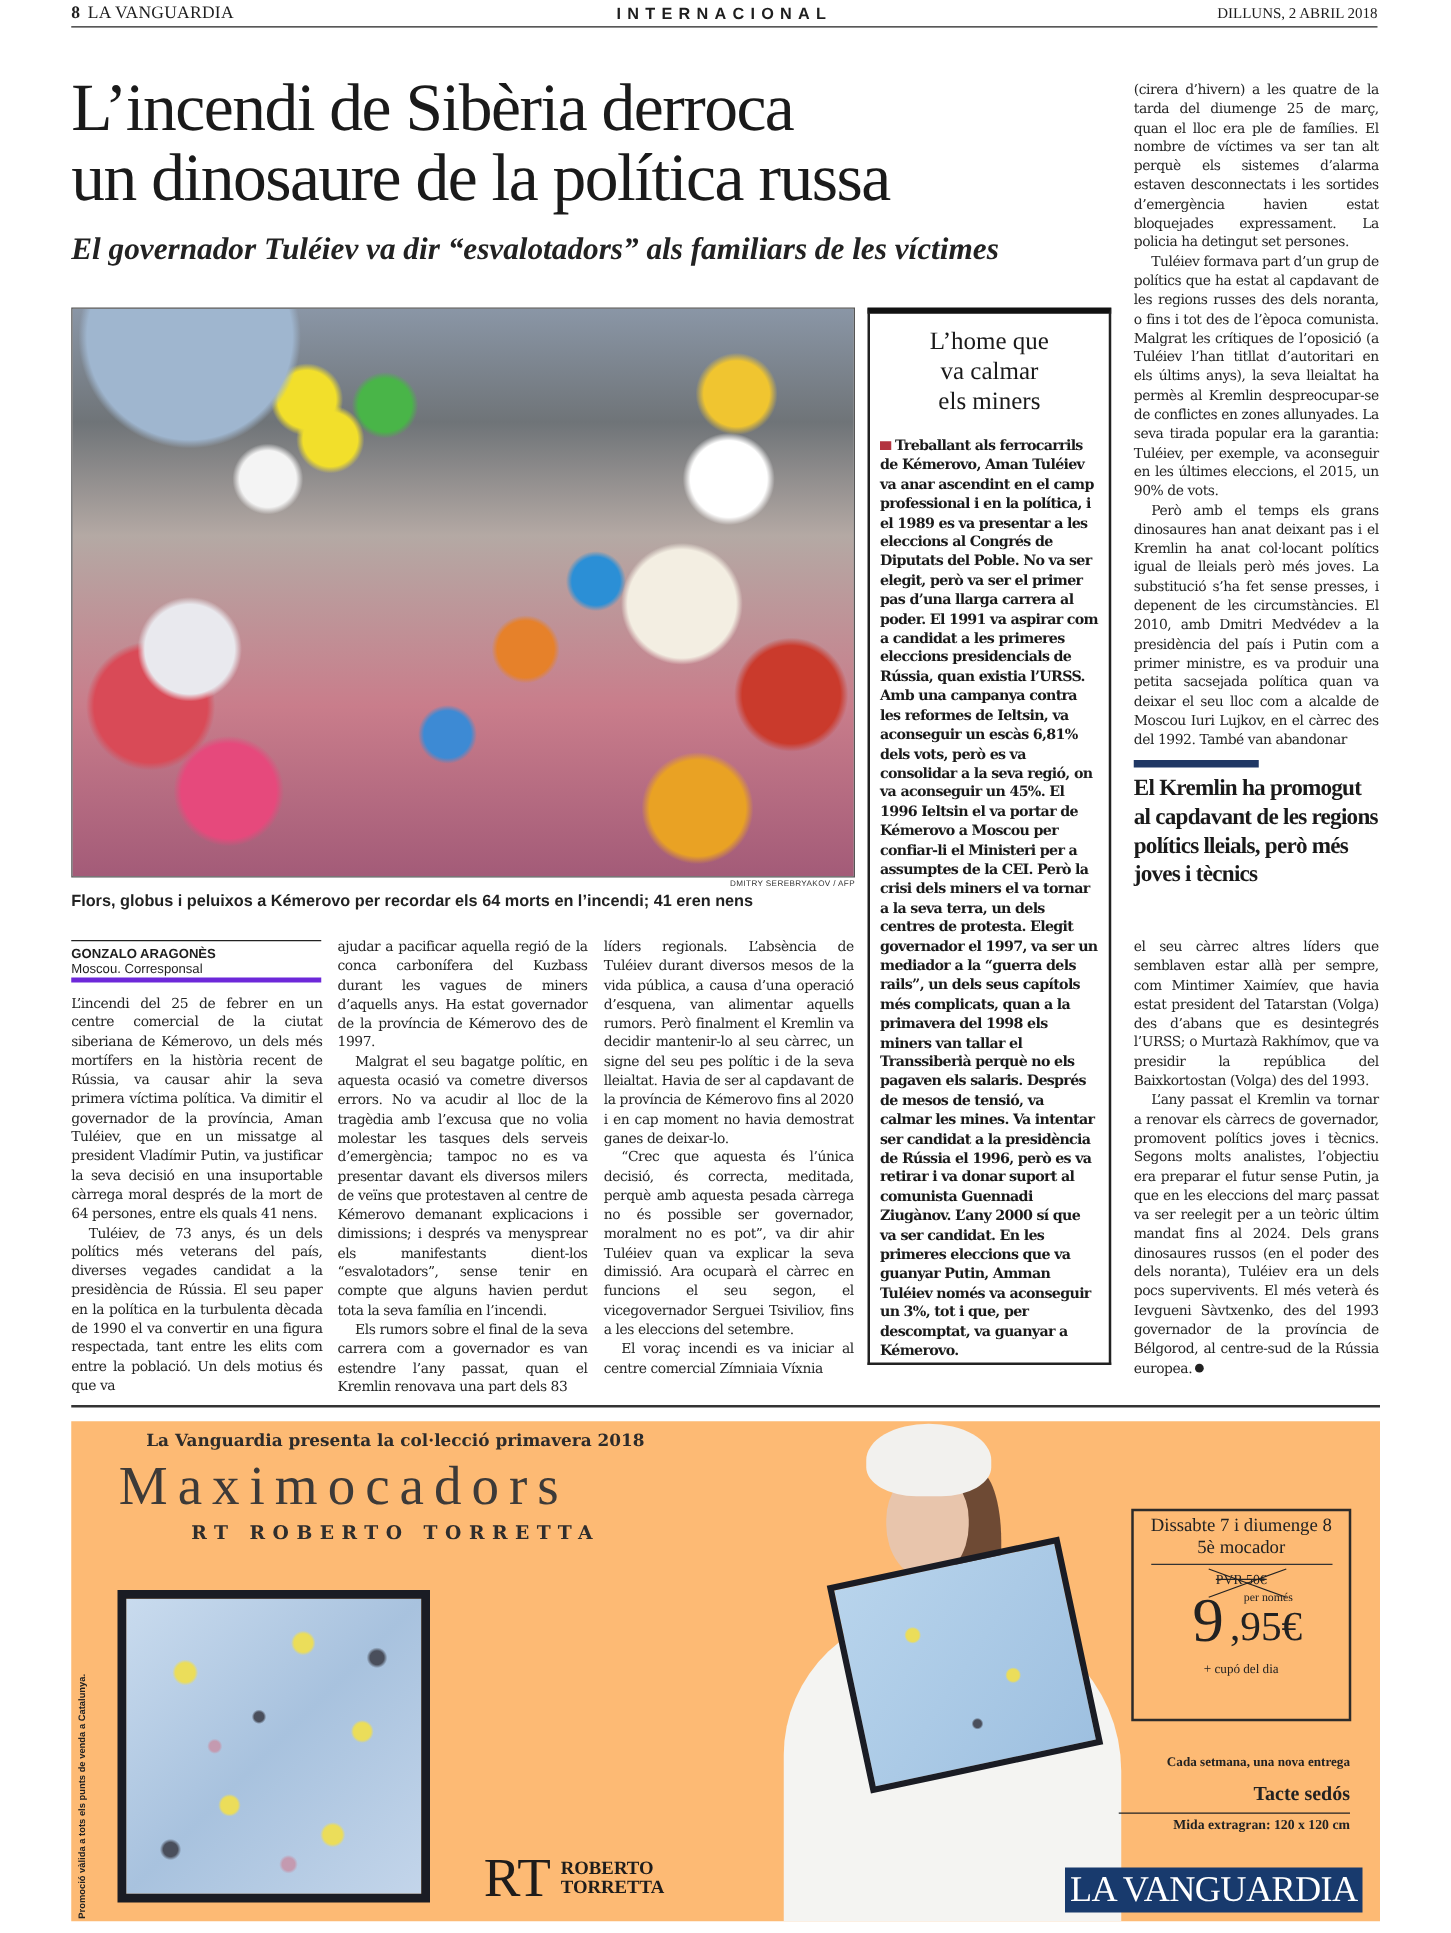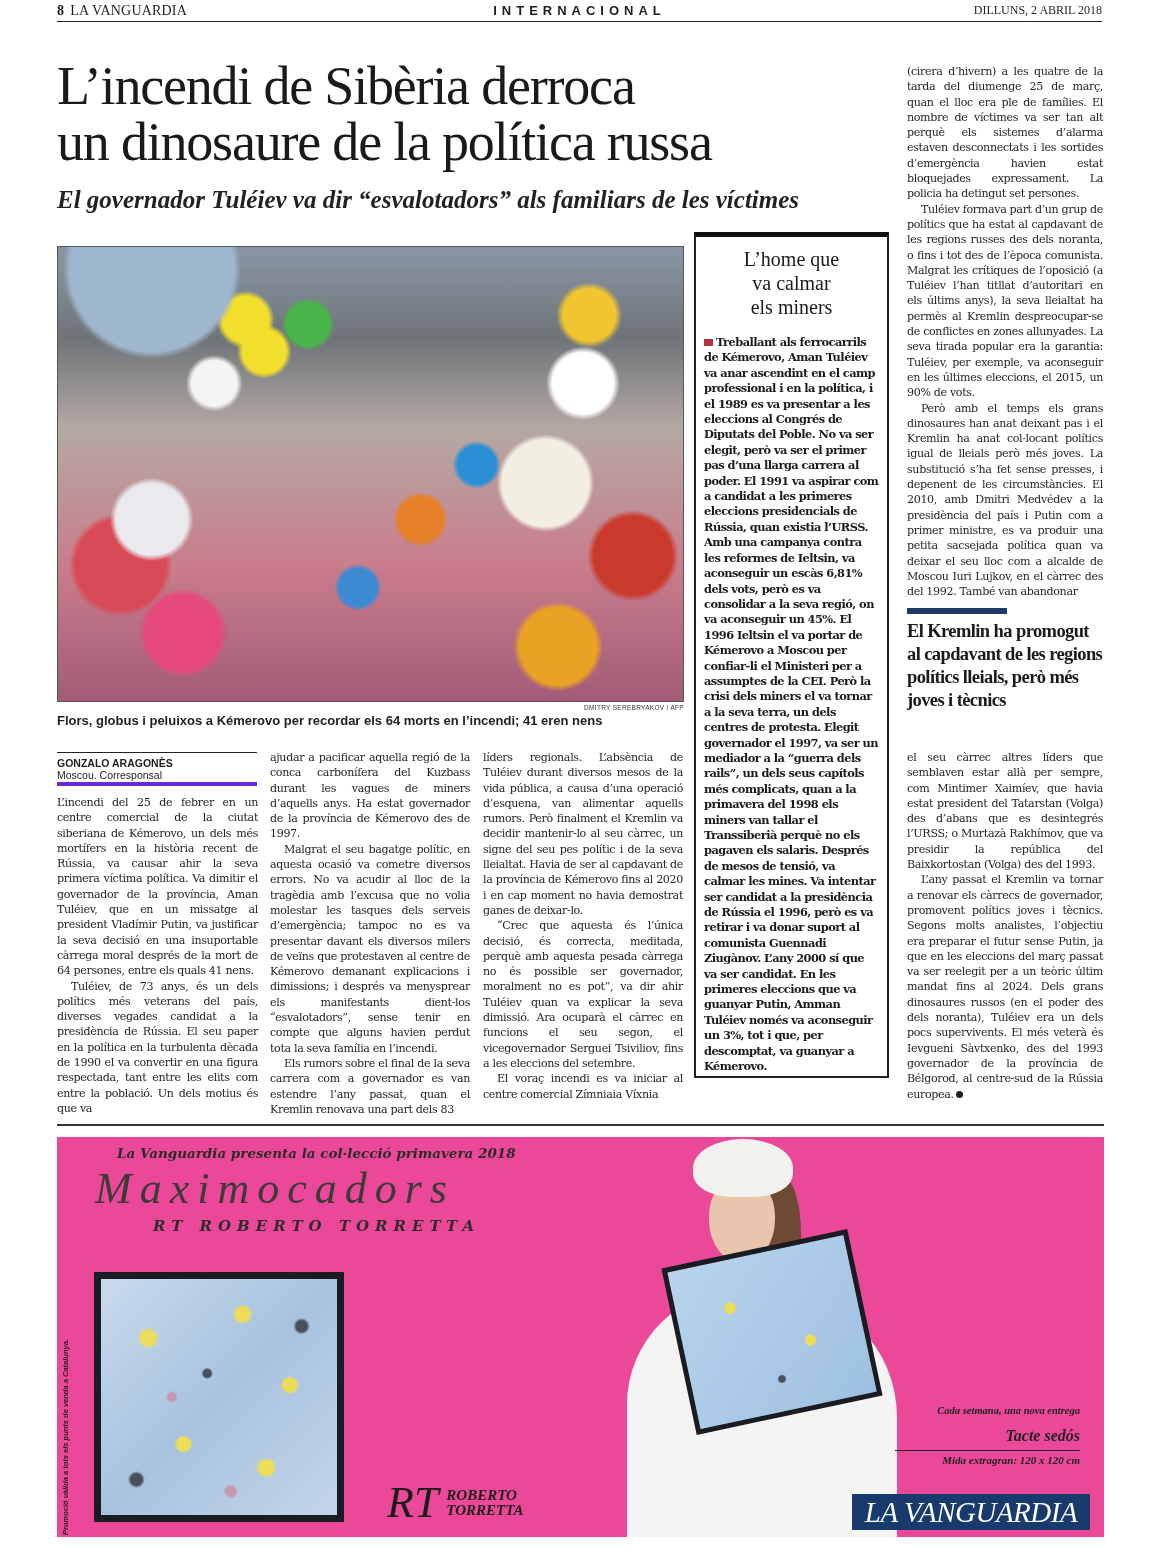--- a/index.html
+++ b/index.html
@@ -43,34 +43,34 @@
 
   .col { position: absolute; font-family: "DejaVu Serif", serif; font-size: 11.1px; line-height: 15.3px; text-align: justify; letter-spacing: -0.35px; color: #242424; }
   .col p { text-indent: 0; }
   .col p.ind { text-indent: 14px; }
   .c1 { left: 57px; top: 795px; width: 201px; }
   .c2 { left: 270px; top: 750px; width: 200px; }
   .c3 { left: 483px; top: 750px; width: 200px; }
   .c5a { left: 907px; top: 64px; width: 196px; }
   .c5b { left: 907px; top: 750px; width: 196px; }
 
-  .sidebar { position: absolute; left: 694px; top: 232px; width: 195px; height: 846px; border: 2px solid #222; border-top: 5px solid #111; }
+  .sidebar { position: absolute; left: 694px; top: 246px; width: 195px; height: 846px; border: 2px solid #222; border-top: 5px solid #111; }
   .sidebar-title { font-family: "Liberation Serif", serif; font-size: 20px; line-height: 24px; text-align: center; margin: 10px 0 16px; color: #1a1a1a; }
   .sidebar-body { padding: 0 8px 0 8px; font-family: "DejaVu Serif", serif; font-weight: bold; font-size: 11.4px; line-height: 15.4px; letter-spacing: -0.55px; color: #1b1b1b; }
   .sq { display: inline-block; width: 9px; height: 7px; background: #b3333f; margin-right: 3px; }
 
   .pullquote { position: absolute; left: 907px; top: 608px; width: 196px; }
   .pq-bar { width: 100px; height: 6px; background: #1f3764; margin-bottom: 6px; }
   .pq-text { font-family: "Liberation Serif", serif; font-weight: bold; font-size: 18.5px; line-height: 23px; letter-spacing: -0.6px; color: #1a1a1a; }
 
   .end-dot { display: inline-block; width: 7px; height: 7px; background: #222; border-radius: 50%; margin-left: 2px; }
 
   .bottom-rule { position: absolute; left: 57px; top: 1124px; width: 1047px; border-top: 2px solid #333; }
 
-  .ad { position: absolute; left: 57px; top: 1137px; width: 1047px; height: 400px; background: #ec4899; overflow: hidden; font-style: italic; }
+  .ad { position: absolute; left: 57px; top: 1137px; width: 1047px; height: 400px; background: #fdba74; overflow: hidden; }
   .ad-top { position: absolute; left: 60px; top: 8px; font-family: "DejaVu Serif", serif; font-weight: bold; font-size: 13.5px; color: #2d2b2a; }
   .ad-brand { position: absolute; left: 38px; top: 26px; font-family: "Liberation Serif", serif; font-size: 44px; letter-spacing: 8px; color: #3d3a38; }
   .ad-designer { position: absolute; left: 96px; top: 80px; font-family: "DejaVu Serif", serif; font-weight: bold; font-size: 15px; letter-spacing: 6px; color: #2f2d2c; }
   .ad-vert { position: absolute; left: 4px; top: 398px; transform: rotate(-90deg); transform-origin: 0 0; white-space: nowrap; font-family: "Liberation Sans", sans-serif; font-weight: bold; font-size: 7.5px; color: #222; }
   .scarf { position: absolute; left: 37px; top: 135px; width: 250px; height: 250px; border: 7px solid #1a1c24;
     background:
       radial-gradient(circle at 20% 25%, #ebdd5a 0 3%, transparent 4%),
       radial-gradient(circle at 60% 15%, #ebdd5a 0 3%, transparent 4%),
       radial-gradient(circle at 80% 45%, #ebdd5a 0 3%, transparent 4%),
       radial-gradient(circle at 35% 70%, #ebdd5a 0 3%, transparent 4%),
@@ -200,18 +200,30 @@
       <span>TORRETTA</span>
     </span>
   </div>
   <div class="model">
     <div class="body"></div>
     <div class="hair"></div>
     <div class="face"></div>
     <div class="hat"></div>
     <div class="scarf2"></div>
   </div>
+  <div class="price-box">
+    <div class="pb-line1">Dissabte 7 i diumenge 8</div>
+    <div class="pb-line2">5è mocador</div>
+    <div class="pb-hr"></div>
+    <div class="pb-old"><span>PVR 50€</span><span class="x1"></span><span class="x2"></span></div>
+    <div class="pb-price">
+      <span class="pb-nine">9</span>
+      <span class="pb-per">per només</span>
+      <span class="pb-rest">,95€</span>
+    </div>
+    <div class="pb-coupon">+ cupó del dia</div>
+  </div>
   <div class="ad-r1">Cada setmana, una nova entrega</div>
   <div class="ad-r2">Tacte sedós</div>
   <div class="ad-r-hr"></div>
   <div class="ad-r3">Mida extragran: 120 x 120 cm</div>
   <div class="lv-logo">LA VANGUARDIA</div>
 </section>
 
 </body></html>

